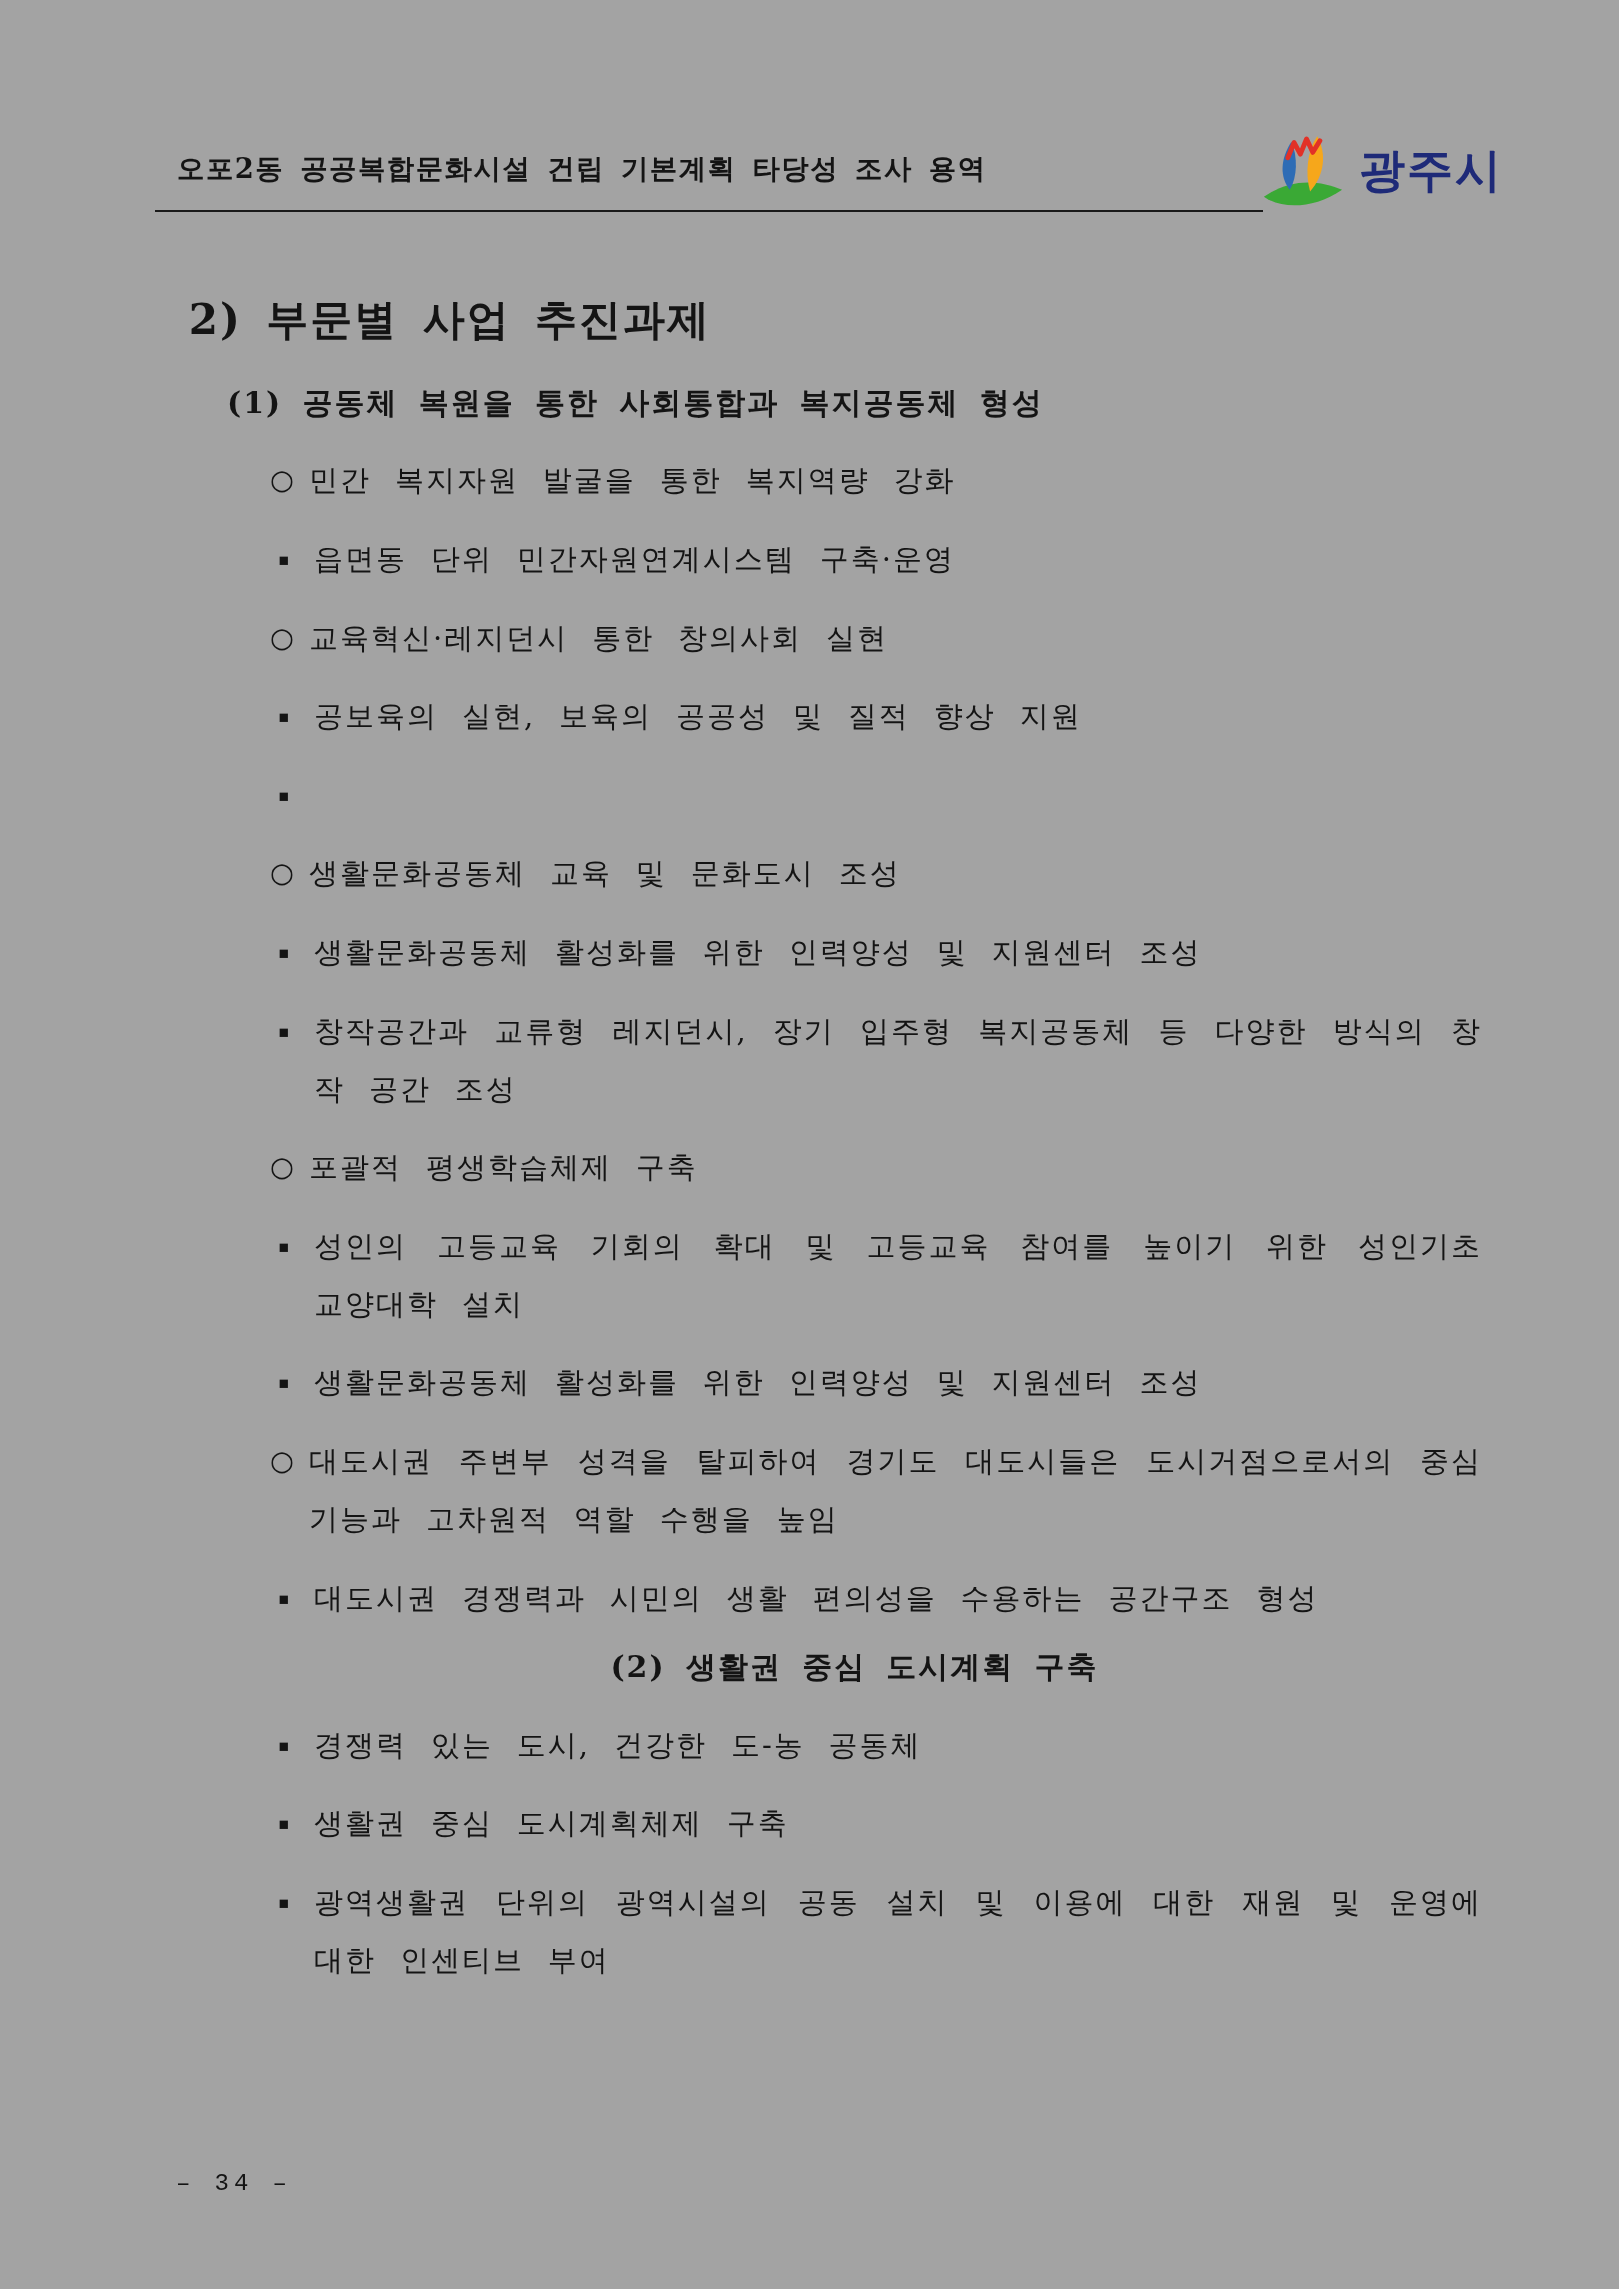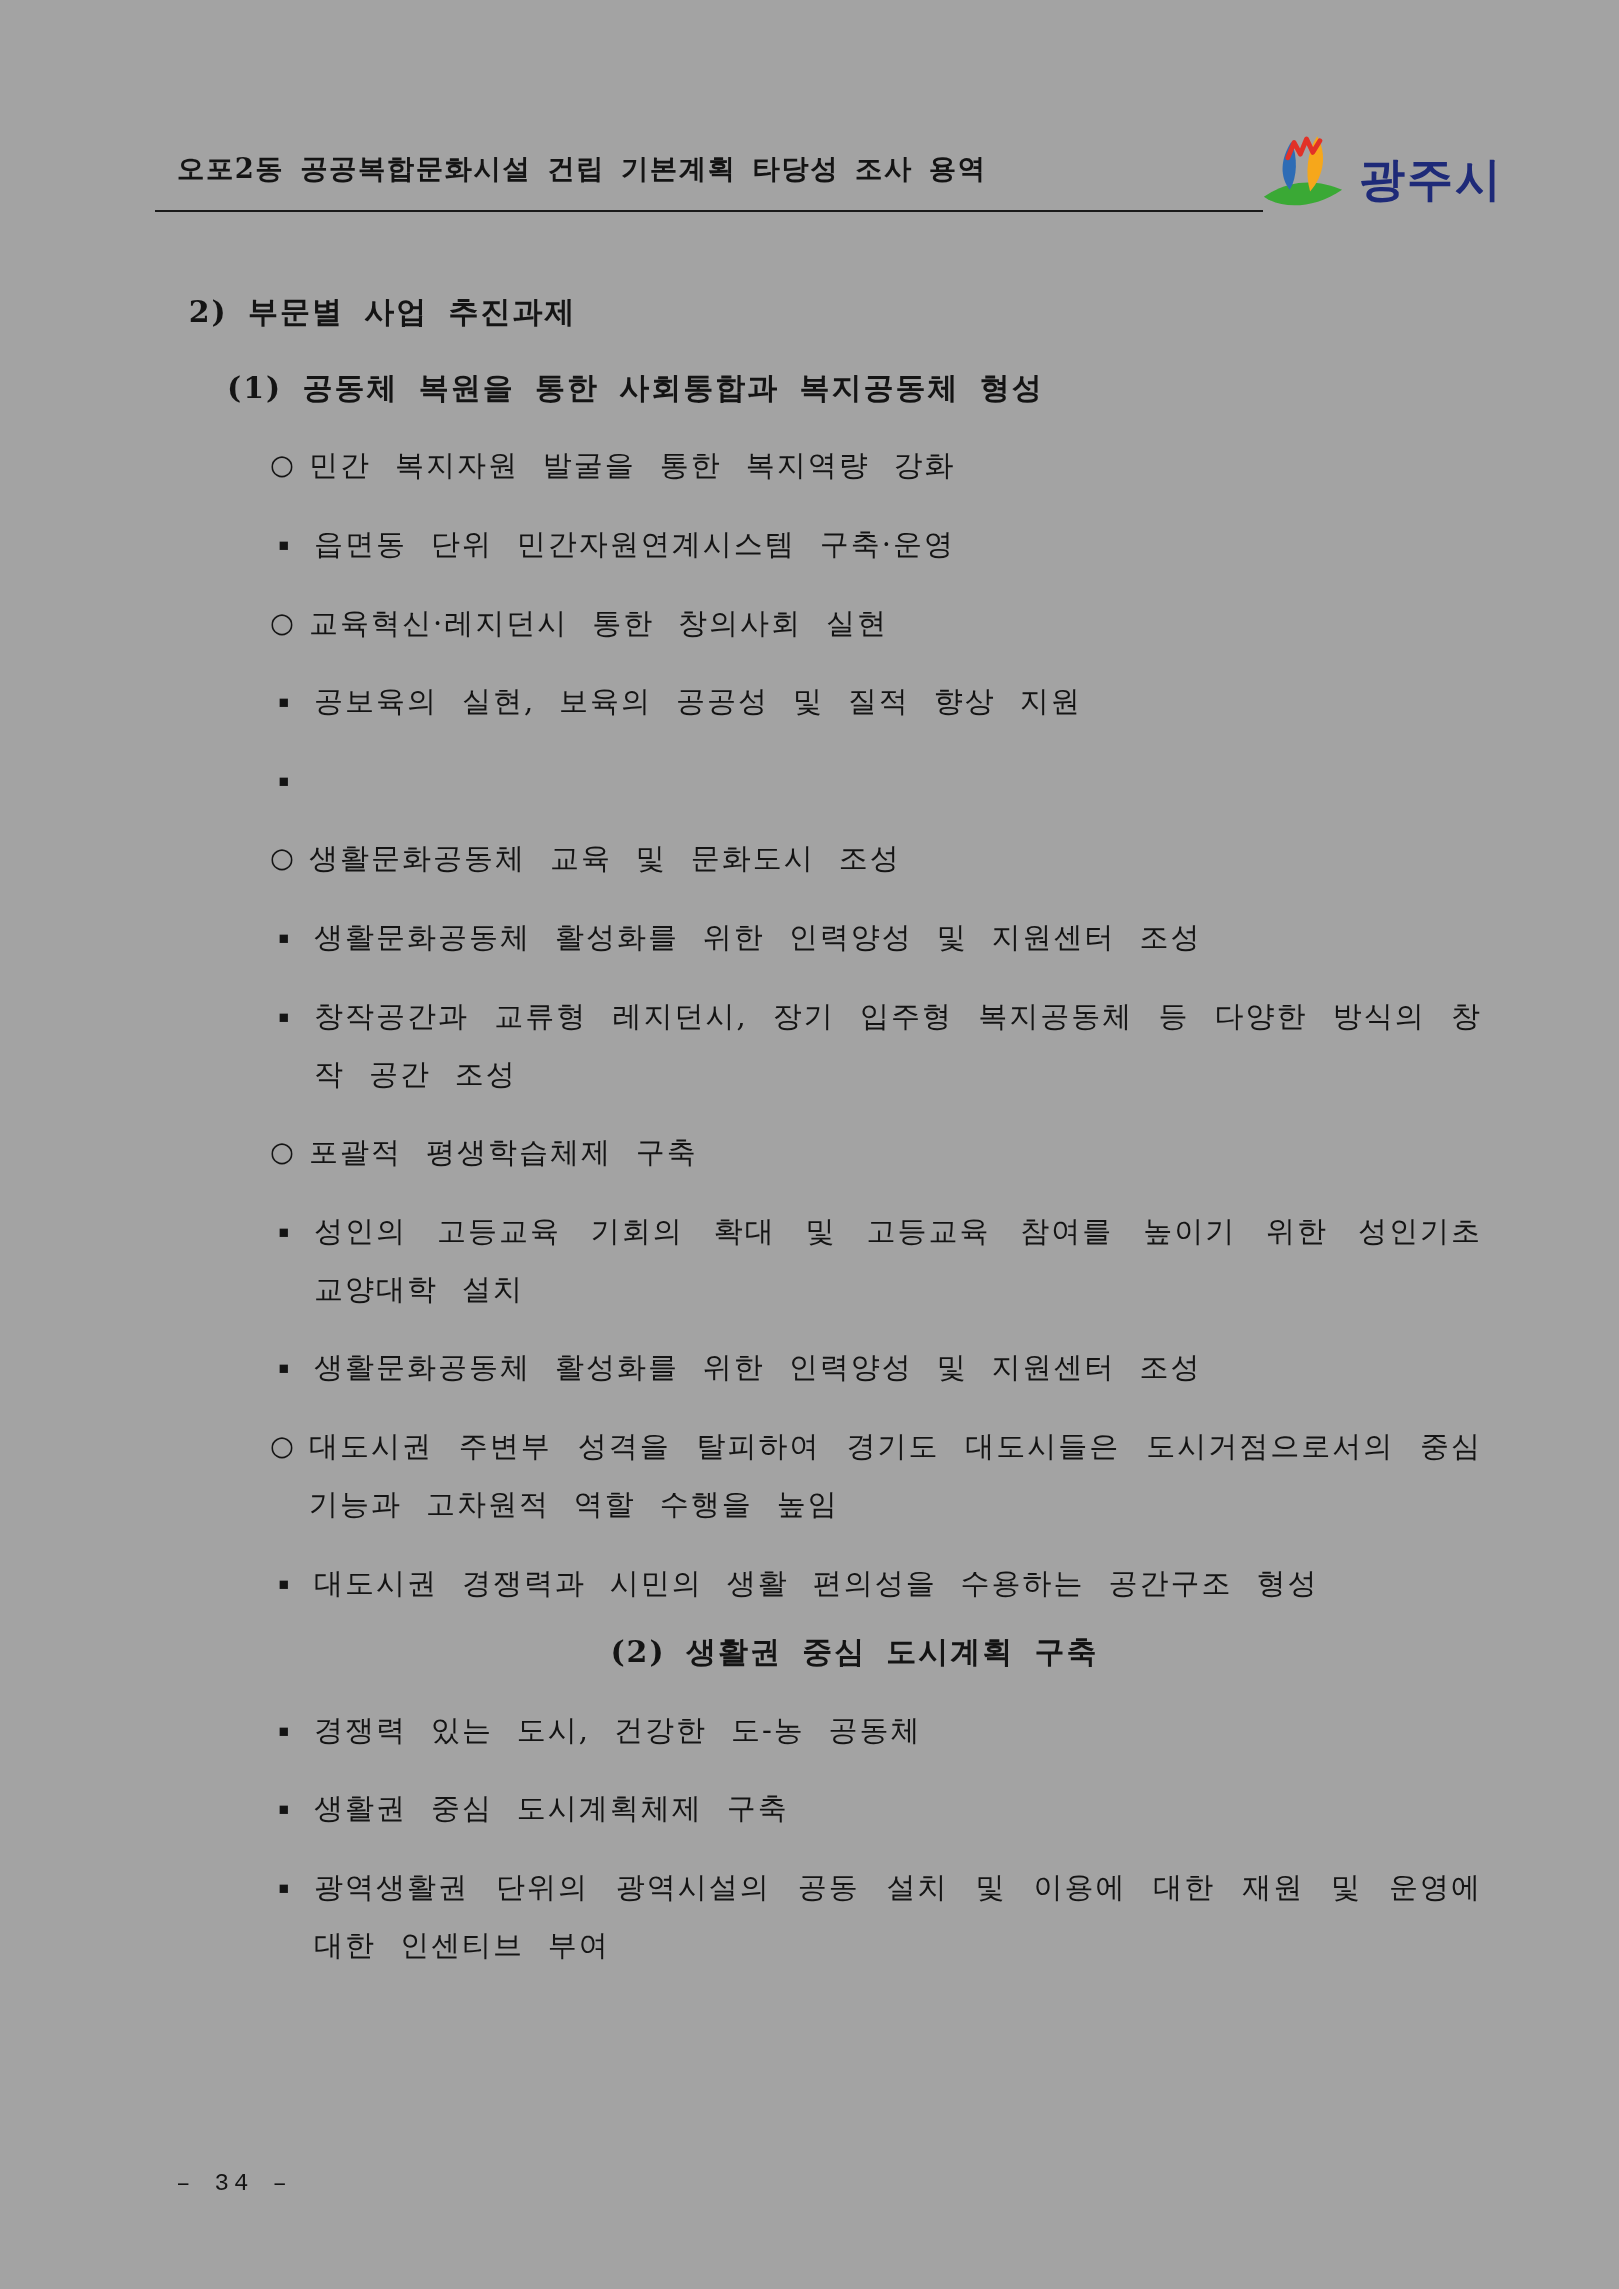--- a/index.html
+++ b/index.html
@@ -21,35 +21,35 @@
     letter-spacing:1.5px; word-spacing:4.9px;
     white-space:nowrap;
   }
   .header-rule{
     position:absolute; left:155px; top:210px;
     width:1108px; height:0;
     border-top:2.9px solid #1a1a1a;
   }
   .logo{
     position:absolute; top:131px; right:116px;
-    display:flex; align-items:flex-end; gap:9.8px;
+    display:flex; align-items:center; gap:9.8px;
   }
   .logo svg{ width:92px; height:80px; display:block; }
   .logo-text{
     font-family:"Liberation Sans","DejaVu Sans",sans-serif;
     font-size:46px; font-weight:800;
     color:#1e2a78; letter-spacing:2px; white-space:nowrap;
   }
 
   
   .content{
     position:absolute; left:176px; top:292px; width:1306px;
   }
   .doc-heading{
-    font-size:30px; font-weight:700;
+    font-size:42px; font-weight:700;
     letter-spacing:2px; word-spacing:7.8px;
     margin:0 0 35px 12.7px;
   }
   .sub-title{
     font-size:30px; font-weight:700;
     letter-spacing:2px; word-spacing:7.8px;
     margin:0 0 27.4px 51px;
   }
   .sub-title.second{ margin-top:3.9px;text-align:center; }
 

